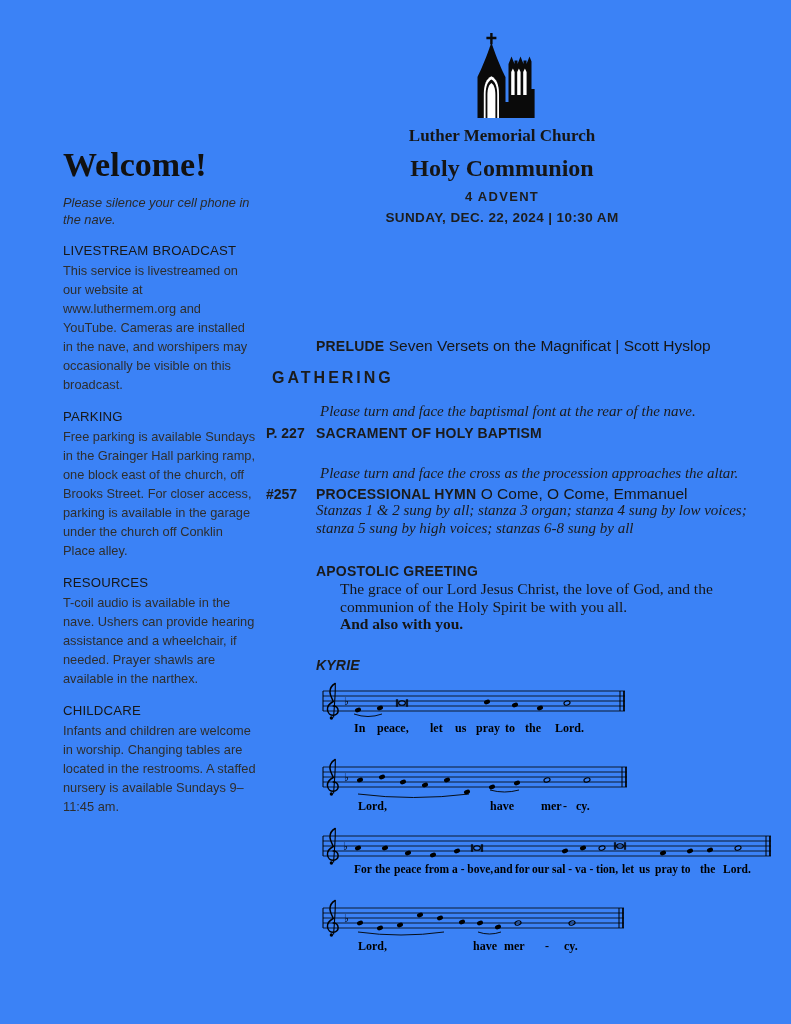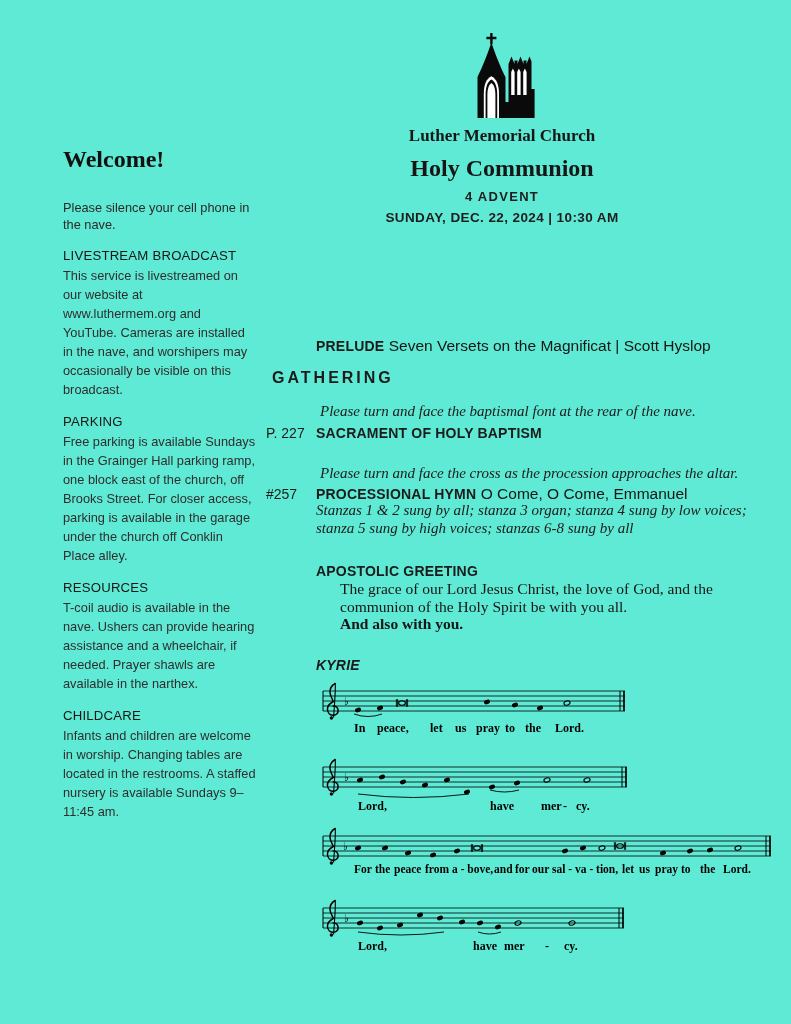--- a/index.html
+++ b/index.html
@@ -1,43 +1,43 @@
 <!DOCTYPE html>
 <html><head>
 <meta charset="utf-8">
 <style>
   * { margin:0; padding:0; box-sizing:border-box; }
   body { background:#888; font-family:"Liberation Sans", sans-serif; }
-  .page{ position:relative; width:791px; height:1024px; background:#5eead4; margin:0 auto; overflow:hidden; color:#1c1c1c;}
+  .page{ position:relative; width:791px; height:1024px; background:#3b82f6; margin:0 auto; overflow:hidden; color:#1c1c1c;}
 
   
   .header{ position:absolute; left:272px; top:30px; width:460px; text-align:center;}
   .church-icon{ display:block; margin:3px auto 7px auto;}
   .church-name{ font-family:"Liberation Serif", serif; font-weight:700; font-size:17px; color:#161616; margin-bottom:9px;}
   .service-title{ font-family:"Liberation Serif", serif; font-weight:700; font-size:24px; color:#161616; margin-bottom:7px;}
   .season{ font-size:13px; font-weight:700; letter-spacing:1.3px; color:#1d1d1d; margin-bottom:6px;}
   .datetime{ font-size:13.5px; font-weight:700; letter-spacing:.4px; color:#1d1d1d;}
 
   
   .sidebar{ position:absolute; left:63px; top:146px; width:195px; color:#2e2e2e;}
-  .welcome{ font-family:"Liberation Serif", serif; font-weight:700; font-size:24px; color:#111; margin-bottom:26px;}
-  .side-note{ font-size:12.8px; line-height:17px; margin-bottom:15px; color:#2a2a2a;}
+  .welcome{ font-family:"Liberation Serif", serif; font-weight:700; font-size:34px; color:#111; margin-bottom:10px;}
+  .side-note{ font-style:italic; font-size:12.8px; line-height:17px; margin-bottom:15px; color:#2a2a2a;}
   .side-section{ margin-bottom:15px;}
   .side-heading{ font-size:13.2px; font-weight:400; color:#171717; margin-bottom:3px; letter-spacing:.2px;}
   .side-body{ font-size:12.8px; line-height:19px;}
   .side-section ul{ margin-top:2px; padding-left:19px;}
   .side-section li{ font-size:12.8px; line-height:19px;}
 
   
   .abs{ position:absolute; }
   .lbl{ font-weight:700; font-size:14px; color:#1b1b1b; letter-spacing:.2px;}
   .serif{ font-family:Liberation Sans, sans-serif; font-size:15.5px; color:#161616;}
   .rubric{ font-family:"Liberation Serif", serif; font-style:italic; font-size:15px; color:#1b1b1b;}
   .section-title{ font-weight:700; font-size:16px; letter-spacing:3px; color:#1b1b1b; text-align:left;}
-  .num-col{ display:inline-block; width:50px; font-weight:400; font-size:14px; color:#1b1b1b;}
+  .num-col{ display:inline-block; width:50px; font-weight:700; font-size:14px; color:#1b1b1b;}
   .bold-serif{ font-weight:700; }
   .greeting-body{ font-family:"Liberation Serif", serif; font-size:15.5px; line-height:17.5px; color:#161616;}
 </style>
 </head>
 <body>
 
 <div class="page">
 
   <div class="header">
     <svg class="church-icon" viewBox="0 0 66 86" width="66" height="86" aria-hidden="true">

